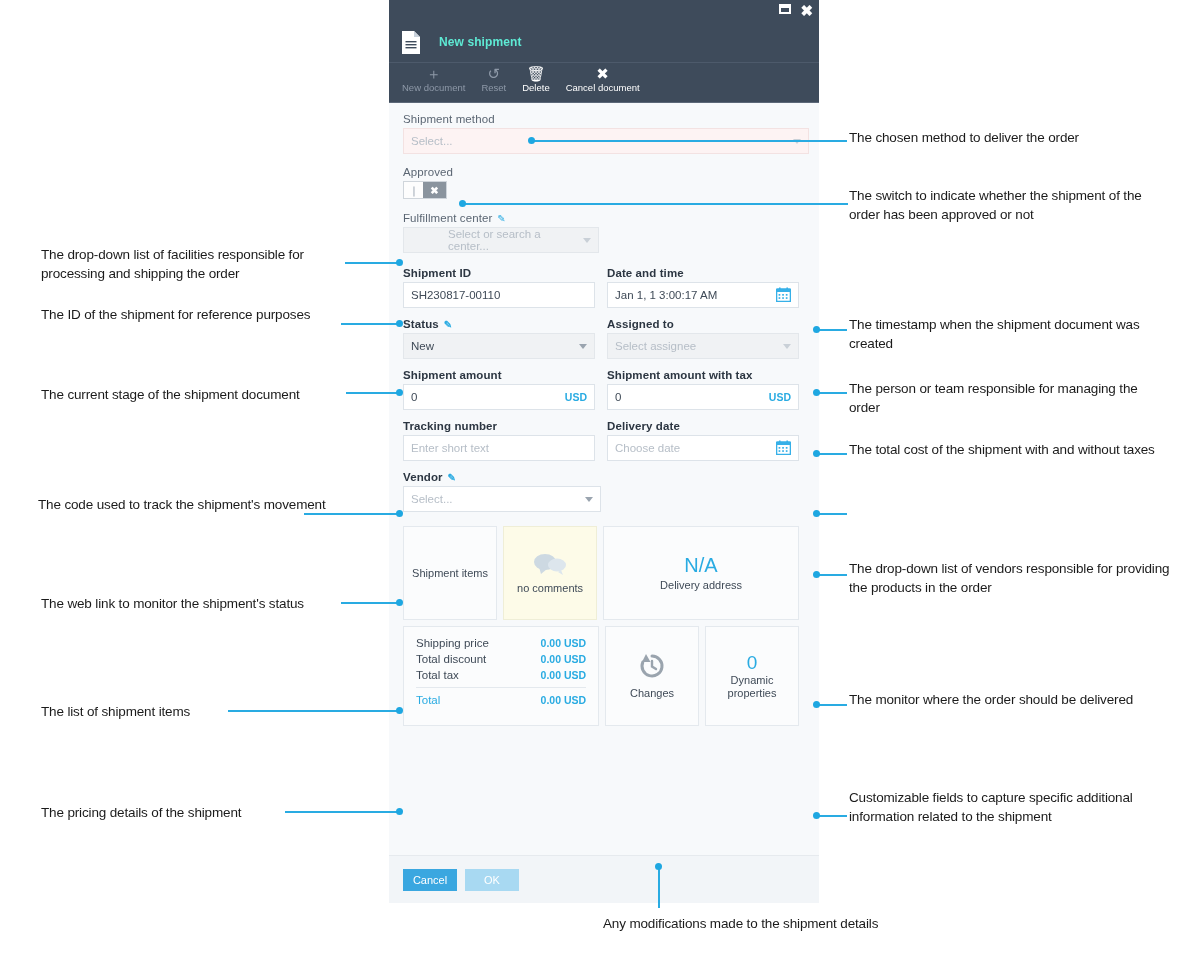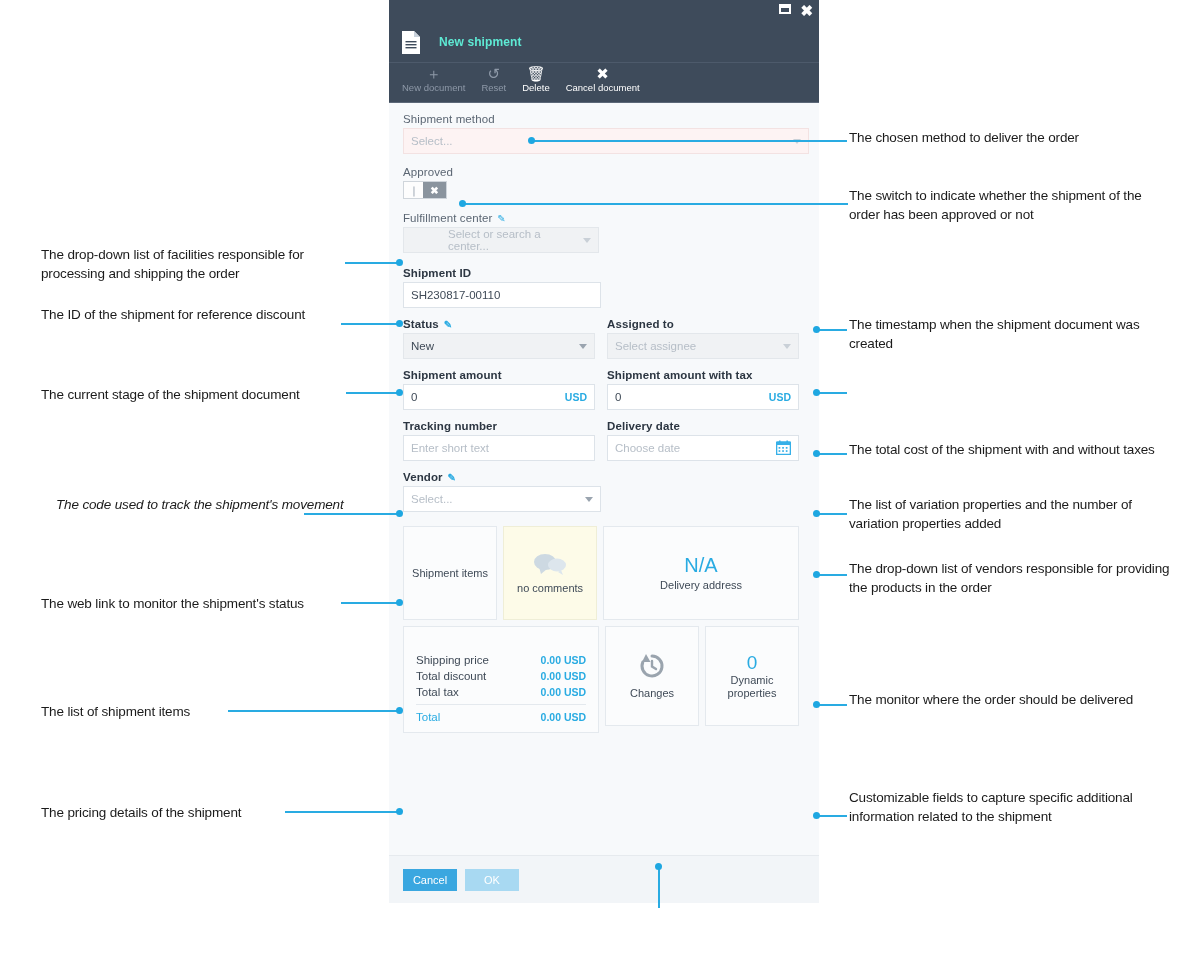--- a/index.html
+++ b/index.html
@@ -192,21 +192,21 @@
   }
   .tile.cream { background: #fdfbe8; border-color: #efeed7; }
   .tile-big { font-size: 20px; color: #29ABE2; margin-bottom: 2px; font-weight: normal;}
   .tile-num { font-size: 19px; color: #29ABE2; }
   .tile-cap { line-height: 13px; }
 
   
   .pricing {
     background: #fbfcfd;
     border: 1px solid #e4e9ee;
-    padding: 25px 12px 7px 12px;
+    padding: 8px 12px 7px 12px;
     width: 198px;
   }
   .pr-row { display: flex; justify-content: space-between; font-size: 11.5px; color: #3f4a57; padding: 2px 0; }
   .pr-row .val { color: #29ABE2; font-size: 10.5px; font-weight: bold; align-self:center; }
   .pr-row.total { border-top: 1px solid #e4e9ee; margin-top: 4px; padding-top: 6px; }
   .pr-row.total .lbl { color: #29ABE2; }
 
   
   .win-footer {
     position: absolute;
@@ -303,20 +303,42 @@
           <span class="ph">Select or search a center...</span>
           <span class="caret light"></span>
         </div>
       </div>
 
       <div class="row2" style="margin-bottom:10px;">
         <div class="col">
           <div class="fld-label dark">Shipment ID</div>
           <div class="inp">
             <span>SH230817-00110</span>
+          </div>
+        </div>
+        <div class="col">
+          <div class="fld-label dark">Date and time</div>
+          <div class="inp">
+            <span>Jan 1, 1 3:00:17 AM</span>
+            <span class="cal-ico">
+              <svg width="15" height="15" viewBox="0 0 15 15">
+                <rect x="0.5" y="2" width="14" height="12.5" rx="1" fill="none" stroke="#36b0e8" stroke-width="1.6"></rect>
+                <rect x="0.5" y="2" width="14" height="3" fill="#36b0e8"></rect>
+                <rect x="3" y="0.5" width="1.6" height="3" fill="#36b0e8"></rect>
+                <rect x="10.4" y="0.5" width="1.6" height="3" fill="#36b0e8"></rect>
+                <g fill="#36b0e8">
+                  <rect x="2.6" y="7" width="1.7" height="1.7"></rect>
+                  <rect x="6.2" y="7" width="1.7" height="1.7"></rect>
+                  <rect x="9.8" y="7" width="1.7" height="1.7"></rect>
+                  <rect x="2.6" y="10.2" width="1.7" height="1.7"></rect>
+                  <rect x="6.2" y="10.2" width="1.7" height="1.7"></rect>
+                  <rect x="9.8" y="10.2" width="1.7" height="1.7"></rect>
+                </g>
+              </svg>
+            </span>
           </div>
         </div>
       </div>
 
       <div class="row2" style="margin-bottom:10px;">
         <div class="col">
           <div class="fld-label dark">
             <span>Status</span>
             <span class="pencil">✎</span>
           </div>
@@ -467,67 +489,68 @@
   <div class="dot" style="left:528px; top:137px;"></div>
 
   <div class="anno right" style="left:849px; top:186px; width:326px;">The switch to indicate whether the shipment of the order has been approved or not</div>
   <div class="leader" style="left:463px; top:203px; width:385px;"></div>
   <div class="dot" style="left:459px; top:200px;"></div>
 
   <div class="anno right" style="left:849px; top:315px; width:320px;">The timestamp when the shipment document was created</div>
   <div class="leader" style="left:817px; top:329px; width:30px;"></div>
   <div class="dot" style="left:813px; top:326px;"></div>
 
+  <div class="anno right" style="left:849px; top:379px; width:320px;">The person or team responsible for managing the order</div>
   <div class="leader" style="left:817px; top:392px; width:30px;"></div>
   <div class="dot" style="left:813px; top:389px;"></div>
 
   <div class="anno right" style="left:849px; top:440px; width:330px;">The total cost of the shipment with and without taxes</div>
   <div class="leader" style="left:817px; top:453px; width:30px;"></div>
   <div class="dot" style="left:813px; top:450px;"></div>
 
-  <div class="anno right" style="left:849px; top:495px; width:330px;">The list of variation properties and the number of variation properties added</div>
   <div class="leader" style="left:817px; top:513px; width:30px;"></div>
   <div class="dot" style="left:813px; top:510px;"></div>
 
   <div class="anno right" style="left:849px; top:559px; width:326px;">The drop-down list of vendors responsible for providing the products in the order</div>
   <div class="leader" style="left:817px; top:574px; width:30px;"></div>
   <div class="dot" style="left:813px; top:571px;"></div>
 
   <div class="anno right" style="left:849px; top:690px; width:320px;">The monitor where the order should be delivered</div>
   <div class="leader" style="left:817px; top:704px; width:30px;"></div>
   <div class="dot" style="left:813px; top:701px;"></div>
 
   <div class="anno right" style="left:849px; top:788px; width:310px;"> Customizable fields to capture specific additional information related to the shipment</div>
   <div class="leader" style="left:817px; top:815px; width:30px;"></div>
   <div class="dot" style="left:813px; top:812px;"></div>
 
   <div class="anno left" style="left:41px; top:245px; width:310px;">The drop-down list of facilities responsible for processing and shipping the order</div>
   <div class="leader" style="left:345px; top:262px; width:54px;"></div>
   <div class="dot" style="left:396px; top:259px;"></div>
 
-  <div class="anno left" style="left:41px; top:305px; width:300px;">The ID of the shipment for reference discount</div>
+  <div class="anno left" style="left:41px; top:305px; width:300px;">The ID of the shipment for reference purposes</div>
   <div class="leader" style="left:341px; top:323px; width:58px;"></div>
   <div class="dot" style="left:396px; top:320px;"></div>
 
   <div class="anno left" style="left:41px; top:385px; width:310px;">The current stage of the shipment document</div>
   <div class="leader" style="left:346px; top:392px; width:53px;"></div>
   <div class="dot" style="left:396px; top:389px;"></div>
 
-  <div class="anno left" style="left:56px; top:495px; width:290px;font-style:italic;">The code used to track the shipment's movement</div>
+  <div class="anno left" style="left:38px; top:495px; width:290px;">The code used to track the shipment's movement</div>
   <div class="leader" style="left:304px; top:513px; width:95px;"></div>
   <div class="dot" style="left:396px; top:510px;"></div>
 
   <div class="anno left" style="left:41px; top:594px; width:320px;">The web link to monitor the shipment's status</div>
   <div class="leader" style="left:341px; top:602px; width:58px;"></div>
   <div class="dot" style="left:396px; top:599px;"></div>
 
   <div class="anno left" style="left:41px; top:702px; width:250px;">The list of shipment items</div>
   <div class="leader" style="left:228px; top:710px; width:171px;"></div>
   <div class="dot" style="left:396px; top:707px;"></div>
 
   <div class="anno left" style="left:41px; top:803px; width:260px;">The pricing details of the shipment</div>
   <div class="leader" style="left:285px; top:811px; width:114px;"></div>
   <div class="dot" style="left:396px; top:808px;"></div>
 
+  <div class="anno left" style="left:603px; top:914px; width:300px;">Any modifications made to the shipment details</div>
   <div class="leader vert" style="left:658px; top:866px; height:42px;"></div>
   <div class="dot" style="left:655px; top:863px;"></div>
 
 </div>
 
 </body></html>

